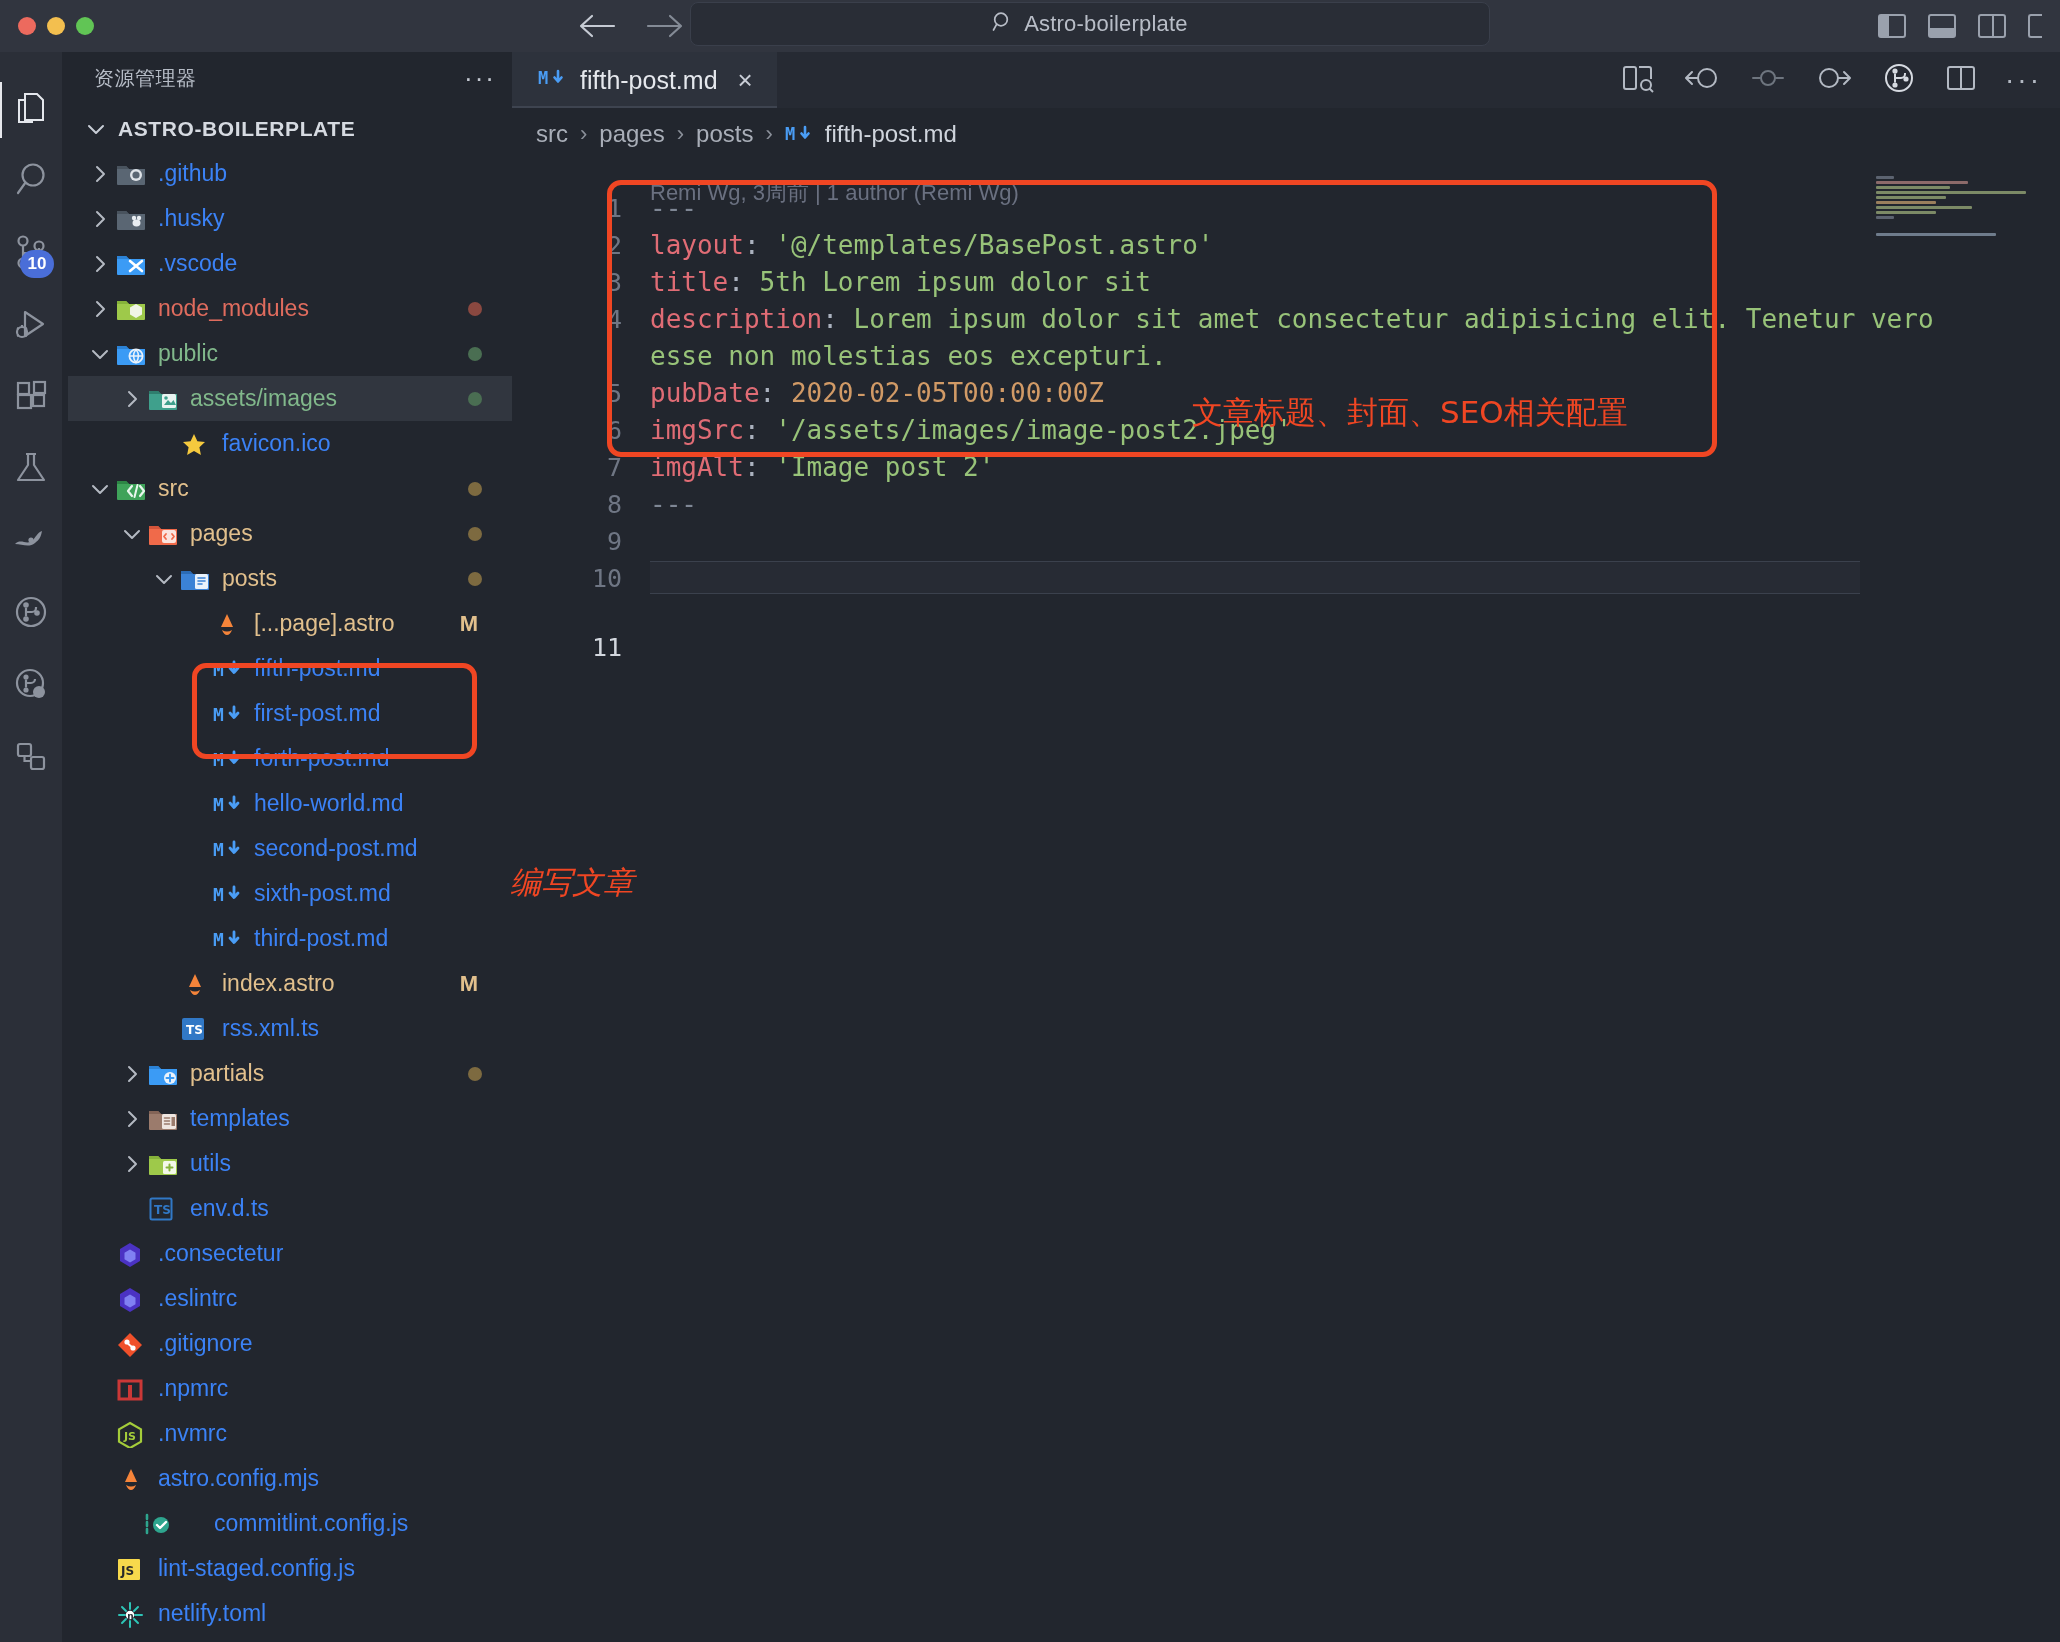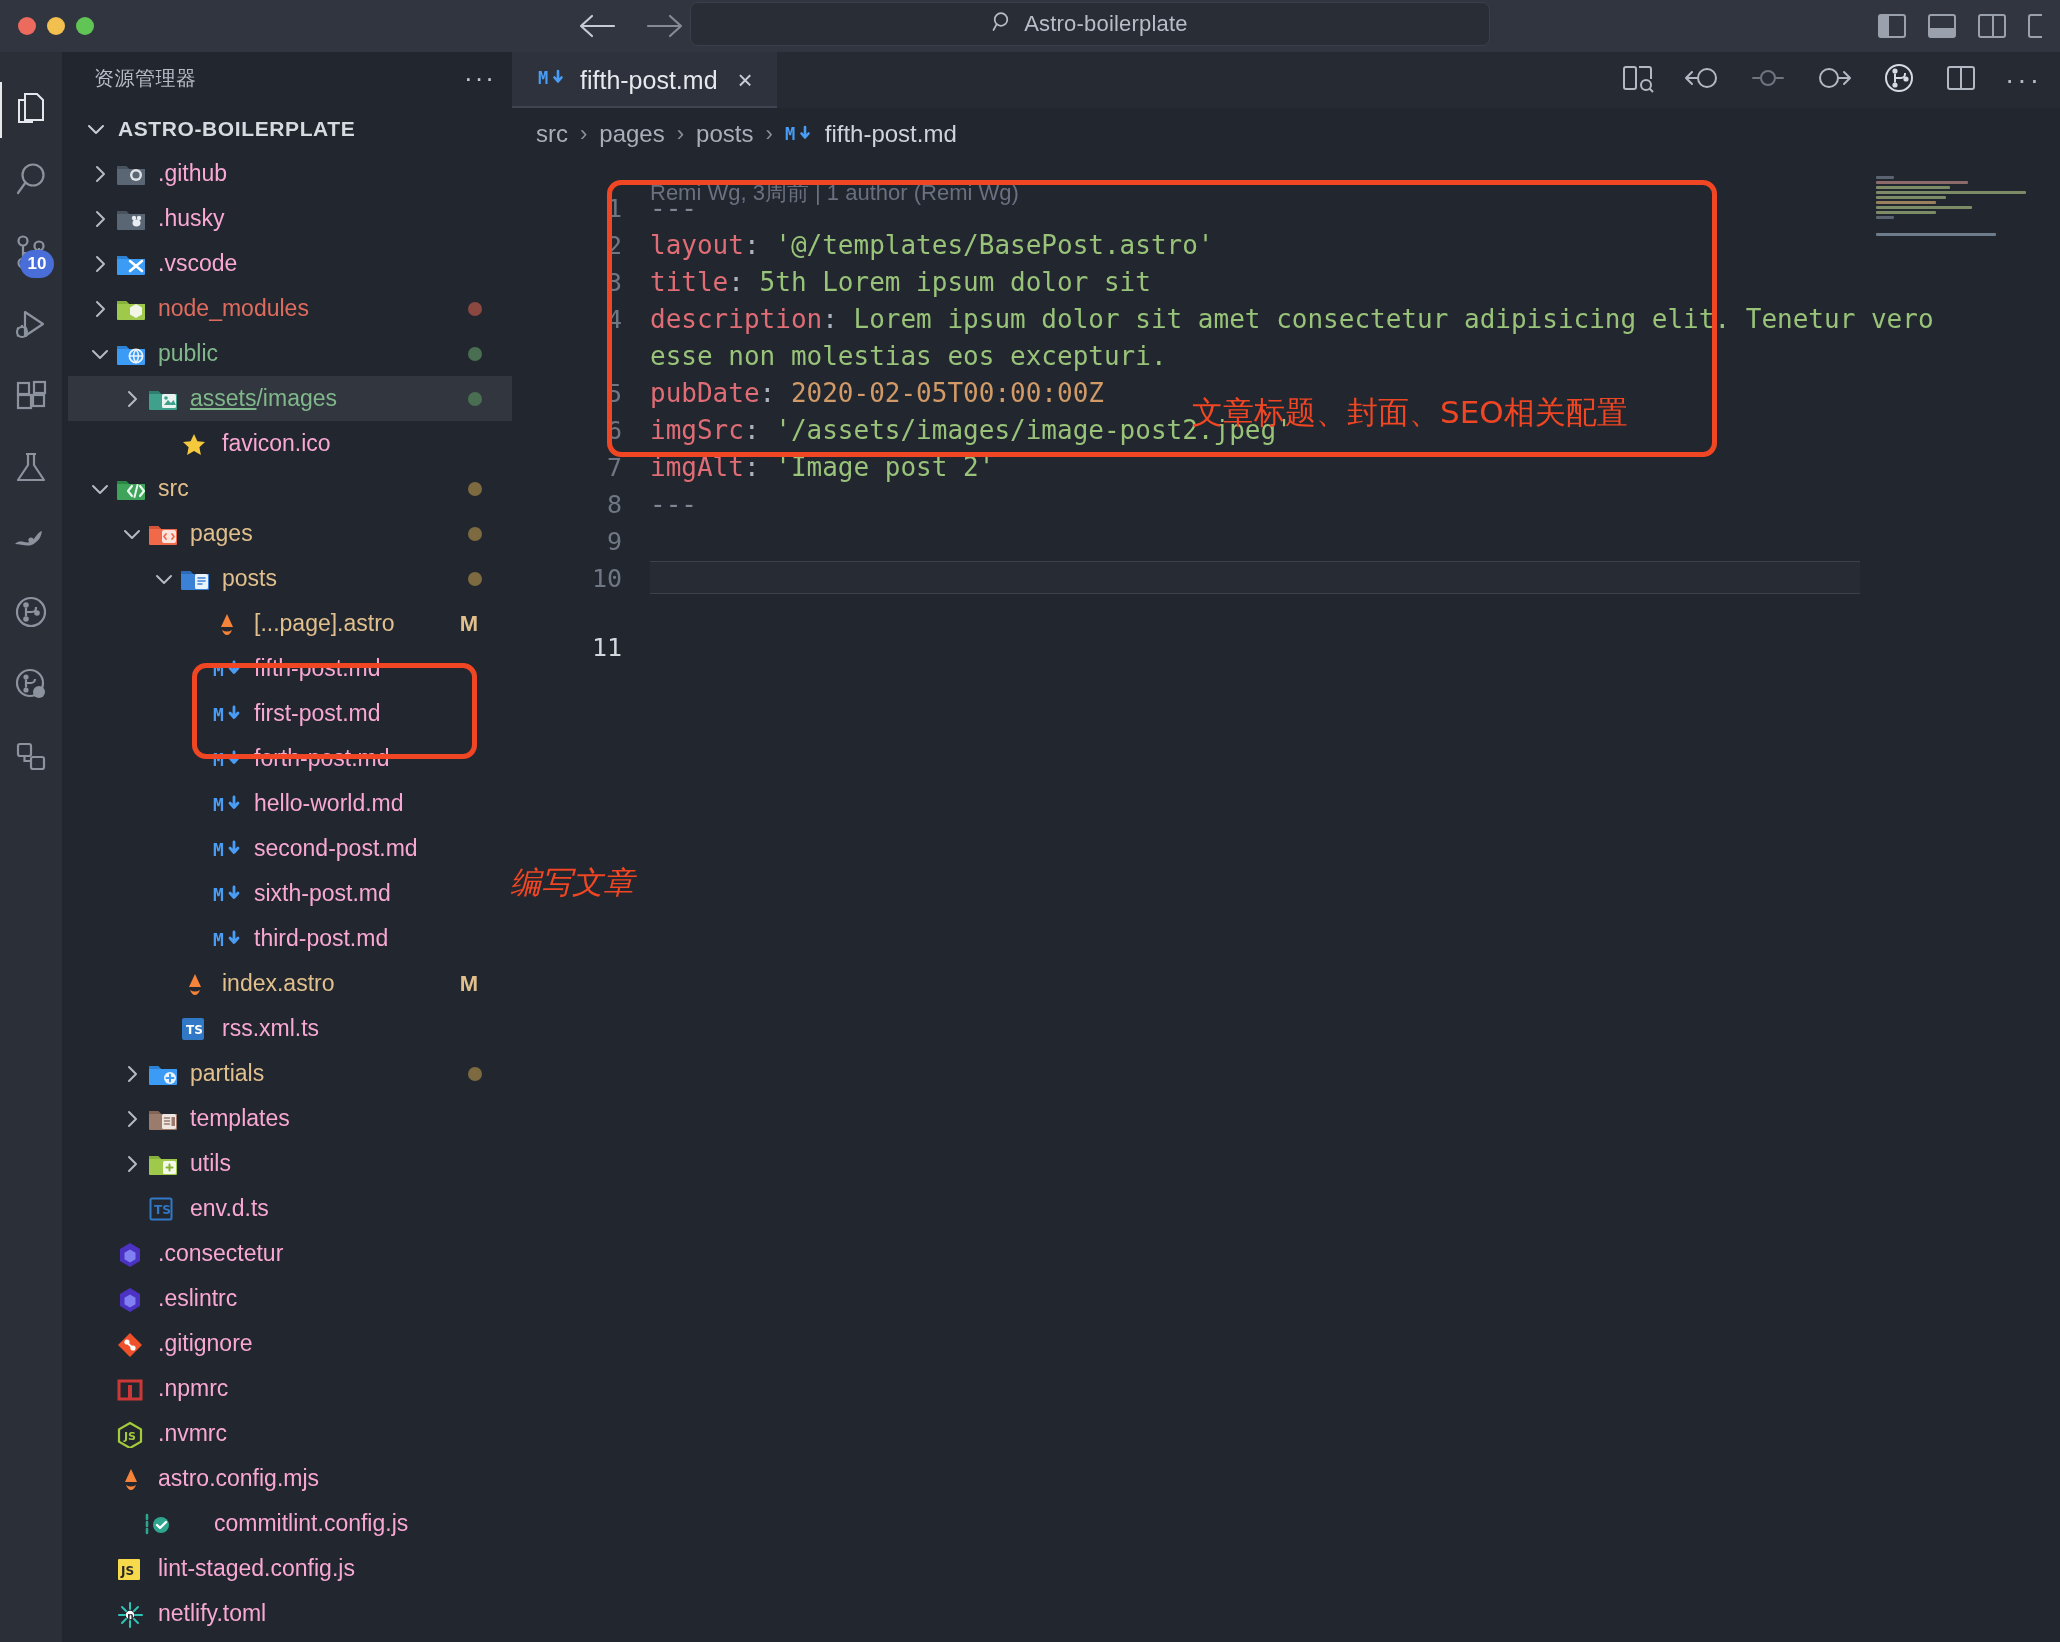--- a/index.html
+++ b/index.html
@@ -72,21 +72,21 @@
     color:#b9bec7; white-space:nowrap;
   }
   .row.selected { background:#31363f; }
   .chev { width:28px; display:flex; align-items:center; justify-content:center; color:#b4b9c2; flex:0 0 auto;}
   .ficon { width:34px; height:30px; margin-right:10px; flex:0 0 auto; display:flex; align-items:center; justify-content:center; }
   .fname { font-size:23px; }
   .deco { position:absolute; right:40px; font-size:22px; font-weight:bold; }
   .dot { position:absolute; right:36px; width:14px; height:14px; border-radius:50%; }
 
   
-  .c-normal{color:#f9a8d4;text-align:right;} .c-mod{color:#e2c08d;} .c-del{color:#e06c5e;} .c-add{color:#81b88b;}
+  .c-normal{color:#3b82f6;text-align:right;} .c-mod{color:#e2c08d;} .c-del{color:#e06c5e;} .c-add{color:#81b88b;}
 
   
   .editor { position:absolute; left:512px; top:52px; width:1548px; height:1590px; background:#22262e; }
   .tabs { height:56px; background:#262a33; display:flex; align-items:stretch; position:relative;}
   .tab {
     display:flex; align-items:center; gap:14px; padding:0 24px 0 26px;
     background:#2d323c; color:#e5e8ed; font-size:25px; position:relative;
   }
   .tab::after { content:""; position:absolute; left:0; right:0; bottom:0; height:2px; background:#3e4450;}
   .tab .x { color:#c9ced7; font-size:26px; margin-left:6px;}
@@ -376,21 +376,21 @@
             </span>
             <span class="ficon">
               <svg width="32" height="28" viewBox="0 0 32 28">
                 <path d="M2 6 h9 l3 3 h16 v15 a1 1 0 0 1 -1 1 H3 a1 1 0 0 1 -1 -1 z" fill="#3fa08c"></path>
                 <path d="M2 6 h9 l3 3 H2 z" fill="#2f7e6e"></path>
                 <rect x="15" y="9" width="14" height="14" rx="1.5" fill="#e9f4f1"></rect>
                 <path d="M17 20 l4 -5 l3 3 l2.5 -3 l2.5 5 z" fill="#3fa08c"></path>
                 <circle cx="19" cy="13" r="1.8" fill="#3fa08c"></circle>
               </svg>
             </span>
-            <span class="fname c-add"><span style="text-decoration: underline;">assets</span><span>/images</span></span>
+            <span class="fname c-add"><span style="">assets</span><span>/images</span></span>
             <span class="dot" style="background: rgb(74, 110, 82);"></span>
           </div>
           <div class="row" style="padding-left: 82px;">
             <span class="chev"></span>
             <span class="ficon">
               <svg width="32" height="28" viewBox="0 0 32 28">
                 <path d="M15 4 l3.4 7.2 l7.6 0.9 l-5.6 5.2 l1.5 7.7 l-6.9 -3.9 l-6.9 3.9 l1.5 -7.7 l-5.6 -5.2 l7.6 -0.9 z" fill="#f5c93e"></path>
               </svg>
             </span>
             <span class="fname c-normal">favicon.ico</span>

